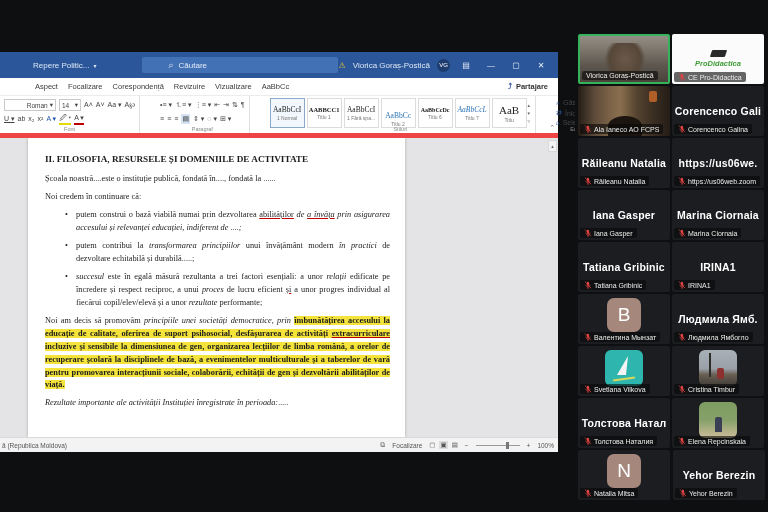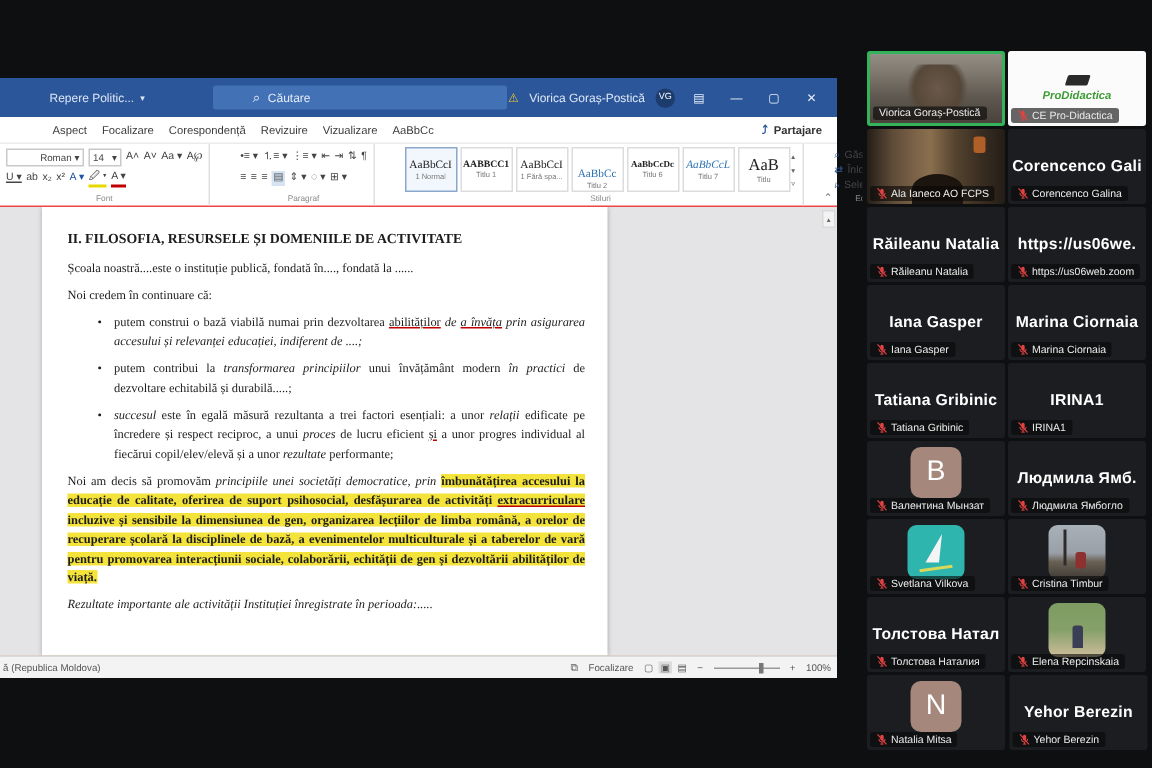--- a/index.html
+++ b/index.html
@@ -28,21 +28,21 @@
 
   .tabsrow { height:18px; background:#fff; display:flex; align-items:center;
     font-size:7.5px; color:#3b3b3b; border-bottom:1px solid #ececec; flex:none; }
   .rtabs { display:flex; gap:10px; margin-left:35px; }
   .rtab { cursor:default; }
   .share { margin-left:auto; margin-right:10px; display:flex; gap:4px; align-items:center;
     color:#333; font-weight:bold; }
   .share-ic { color:#2b579a; font-size:8px; }
 
   .ribbon { height:42px; background:#fff; display:flex; position:relative;
-    border-bottom:1px solid #ef4444; flex:none; font-size:7px; color:#444;gap:16px; }
+    border-bottom:5px solid #ef4444; flex:none; font-size:7px; color:#444;gap:16px; }
   .grp { position:relative; border-right:1px solid #e0e0e0; padding:2px 4px 10px 4px; }
   .grp-label { position:absolute; bottom:1px; left:0; right:0; text-align:center;
     font-size:5.5px; color:#8a8a8a; }
   .frow { display:flex; align-items:center; gap:3px; height:14px; }
   .fontbox { width:52px; height:12px; border:1px solid #c9c9c9; overflow:hidden;
     display:flex; align-items:center; justify-content:flex-end; gap:2px; padding:0 2px;
     font-size:6.5px; white-space:nowrap; }
   .sizebox { width:22px; height:12px; border:1px solid #c9c9c9; display:flex;
     align-items:center; justify-content:space-between; padding:0 2px; font-size:6.5px; }
   .ric { font-size:7px; line-height:10px; white-space:nowrap; cursor:default; }

